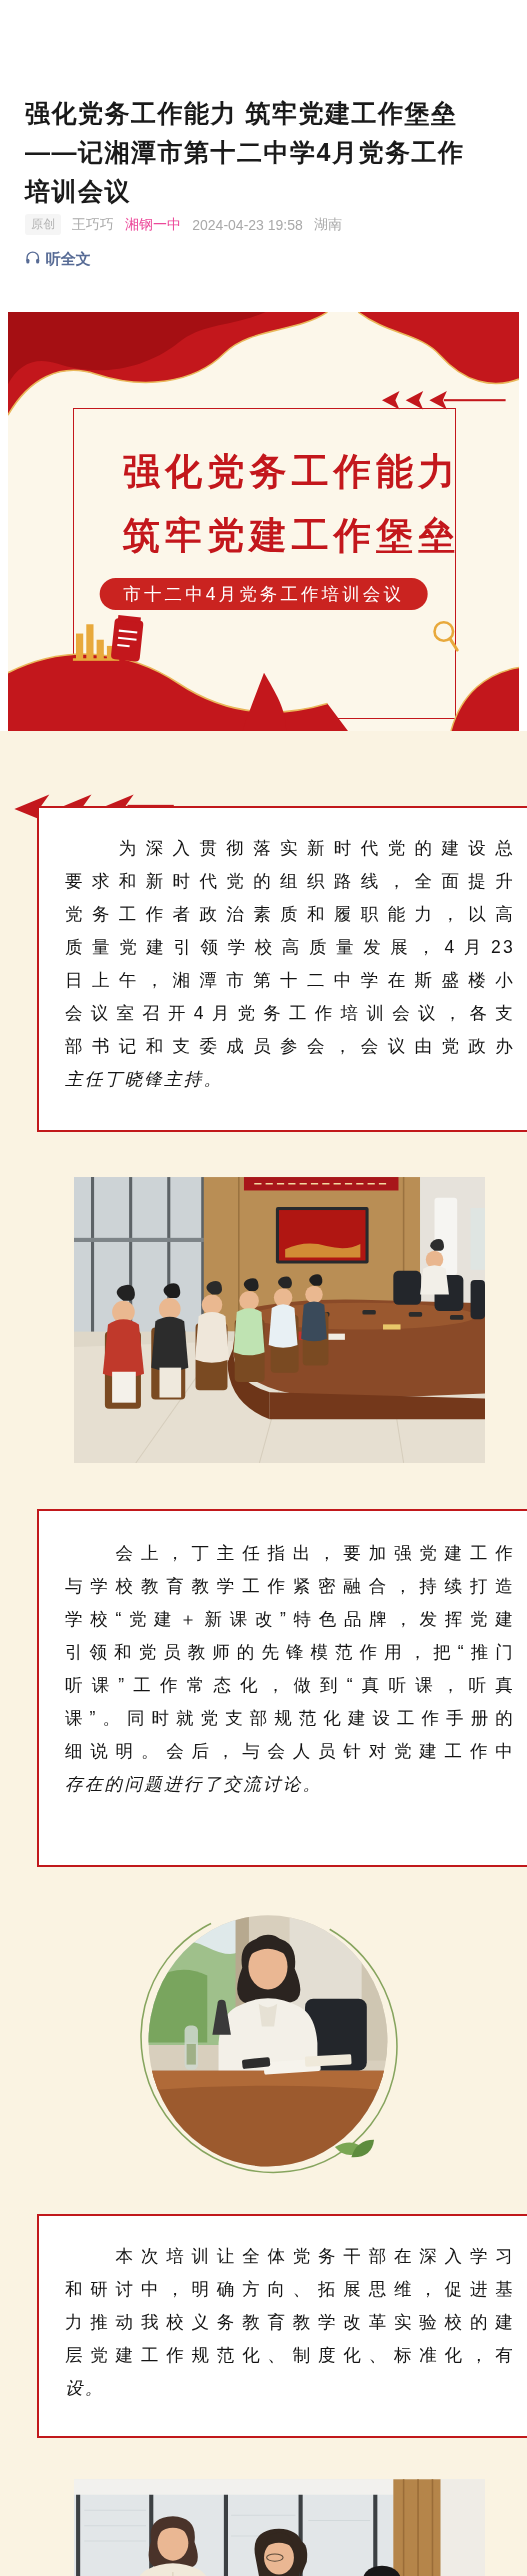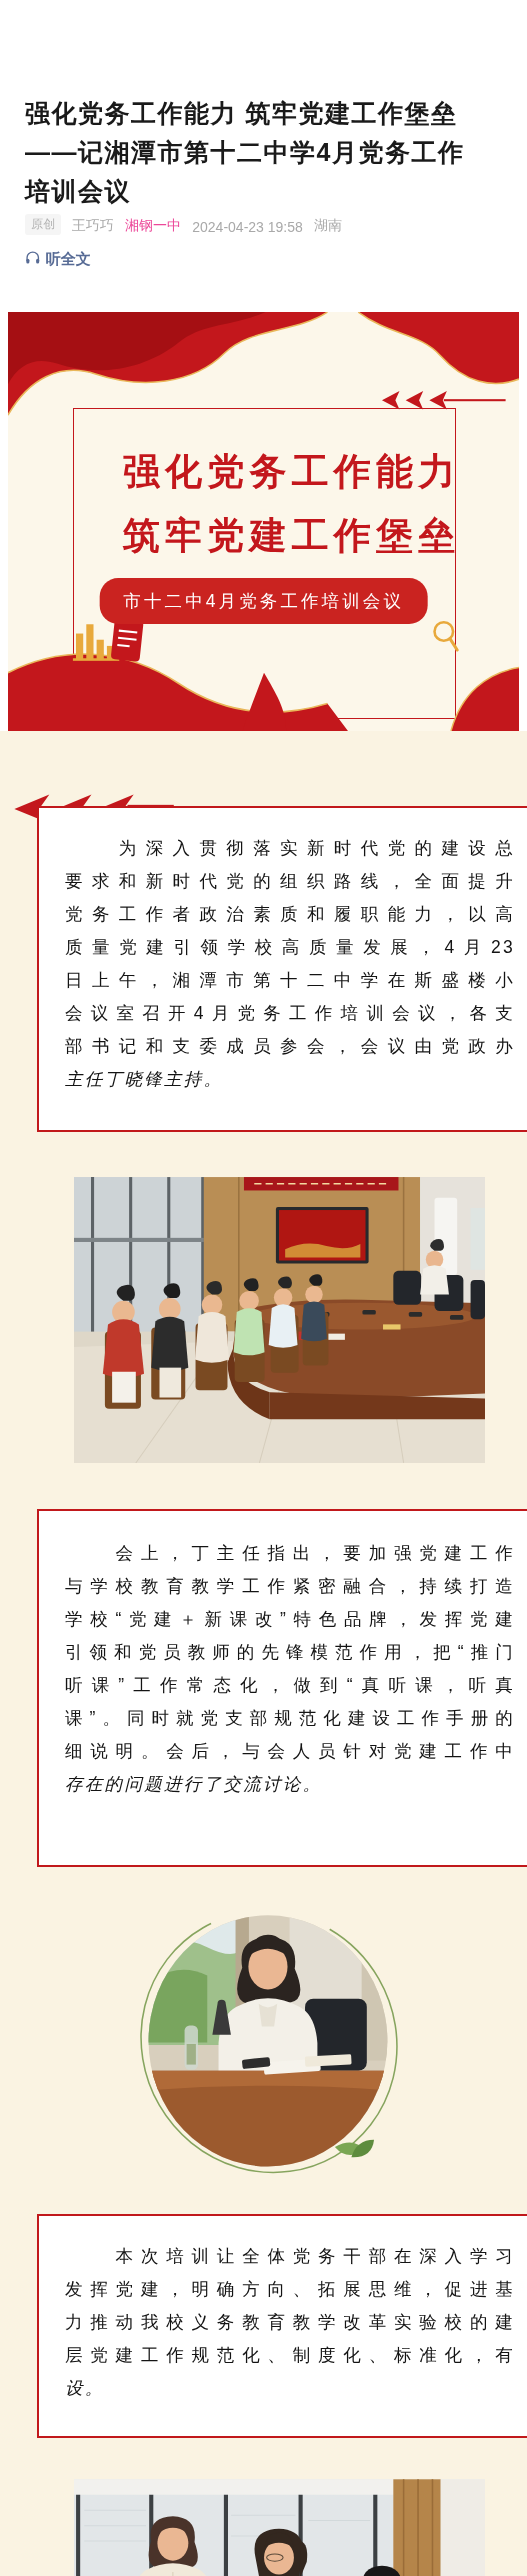--- a/index.html
+++ b/index.html
@@ -3,41 +3,41 @@
 <meta charset="utf-8">
 <style>
   html,body{margin:0;padding:0;}
   body{width:528px;height:3532px;position:relative;background:#ffffff;
        font-family:"Liberation Sans","DejaVu Sans",sans-serif;overflow:hidden;}
   .abs{position:absolute;}
 
   
   #page-title{left:25px;top:77px;width:448px;font-size:25px;line-height:39px;
     font-weight:bold;color:#1a1a1a;letter-spacing:1.5px;}
-  #meta-row{left:25px;top:214px;display:flex;align-items:flex-end;font-size:14px;color:#a9a9a9;}
+  #meta-row{left:25px;top:214px;display:flex;align-items:center;font-size:14px;color:#a9a9a9;}
   #origin-badge{background:#f5f5f5;color:#b2b2b2;font-size:12px;padding:2.1px 6.2px;border-radius:3.1px;margin-right:10.3px;}
   .meta-item{margin-right:11.3px;}
   #account-link{color:#ec4899;}
   #listen-row{left:25px;top:250px;display:flex;align-items:flex-start;color:#576b95;font-size:15px;font-weight:bold;}
   #listen-row svg{margin-right:5.2px;}
 
   
   #banner{left:8.2px;top:312px;width:511px;height:419px;background:#fcf7ea;overflow:hidden;}
   #banner .pattern{position:absolute;inset:0;
      background-image:linear-gradient(rgba(180,160,120,.05) 0.5px,transparent 0.5px),
                       linear-gradient(90deg,rgba(180,160,120,.05) 0.5px,transparent 0.5px);
      background-size:24px 24px;}
   #banner-frame{position:absolute;left:65px;top:96px;width:381px;height:309px;border:1.5px solid #c3171c;}
   .banner-title{position:absolute;left:0;width:100%;text-align:center;font-weight:bold;
      color:#c3171c;font-size:37px;letter-spacing:5.2px;padding-left:28px;}
   #banner-title1{top:135px;}
   #banner-title2{top:199px;}
   #banner-pill{position:absolute;top:266px;left:50%;transform:translateX(-50%);
      background:#ca2320;color:#fff;font-size:17.5px;letter-spacing:3.1px;white-space:nowrap;
-     padding:11px 24px;border-radius:18.5px;}
+     padding:4px 24px;border-radius:18.5px;}
   #banner svg.deco{position:absolute;left:0;top:0;}
 
   
   #cream{left:0;top:731px;width:528px;height:2669px;background:#faf3e2;}
 
   
   .tbox{position:absolute;left:37px;width:506px;background:#ffffff;border:2.1px solid #c1181b;
         box-sizing:border-box;padding:24px 26px 0;}
   .tbox::after{content:"";position:absolute;inset:-12px;border:1px solid #e7bd68;z-index:-1;}
   .tline{font-size:17.5px;line-height:33px;letter-spacing:2.3px;color:#141414;
@@ -159,21 +159,21 @@
     <div class="tline">学校“党建＋新课改”特色品牌，发挥党建</div>
     <div class="tline">引领和党员教师的先锋模范作用，把“推门</div>
     <div class="tline">听课”工作常态化，做到“真听课，听真</div>
     <div class="tline">课”。同时就党支部规范化建设工作手册的</div>
     <div class="tline">细说明。会后，与会人员针对党建工作中</div>
     <div class="tline last">存在的问题进行了交流讨论。</div>
   </div>
 
 <div class="tbox abs" id="textbox3">
     <div class="tline">　　本次培训让全体党务干部在深入学习</div>
-    <div class="tline">发挥党建，明确方向、拓展思维，促进基</div>
+    <div class="tline">和研讨中，明确方向、拓展思维，促进基</div>
     <div class="tline">力推动我校义务教育教学改革实验校的建</div>
     <div class="tline">层党建工作规范化、制度化、标准化，有</div>
     <div class="tline last">设。</div>
   </div>
 
 <div class="photo abs" id="photo1">
 <svg width="411" height="286" viewBox="0 0 798 555">
   <rect width="798" height="555" fill="#e9e5df"></rect>
 
   <rect x="0" y="0" width="798" height="190" fill="#ddd9d3"></rect>

